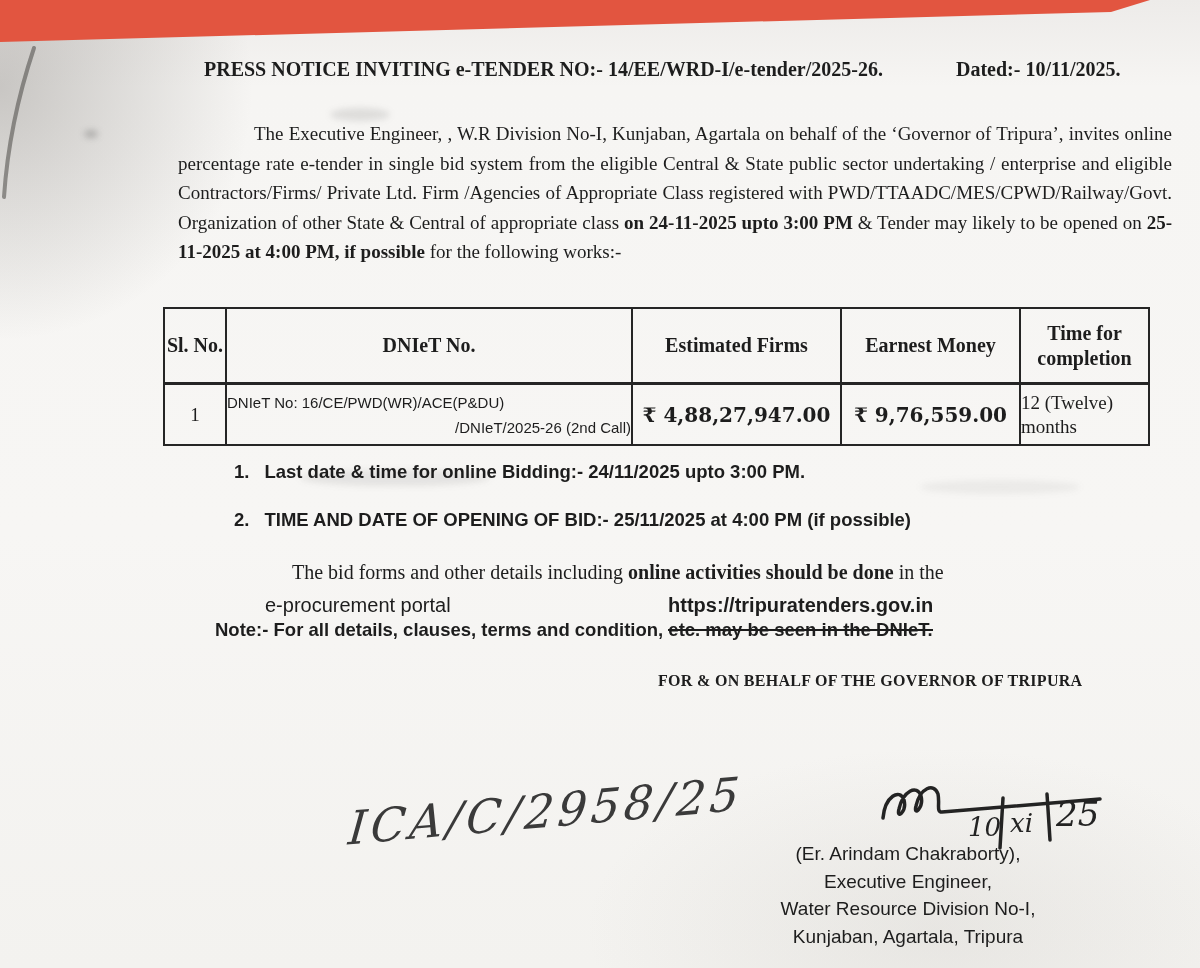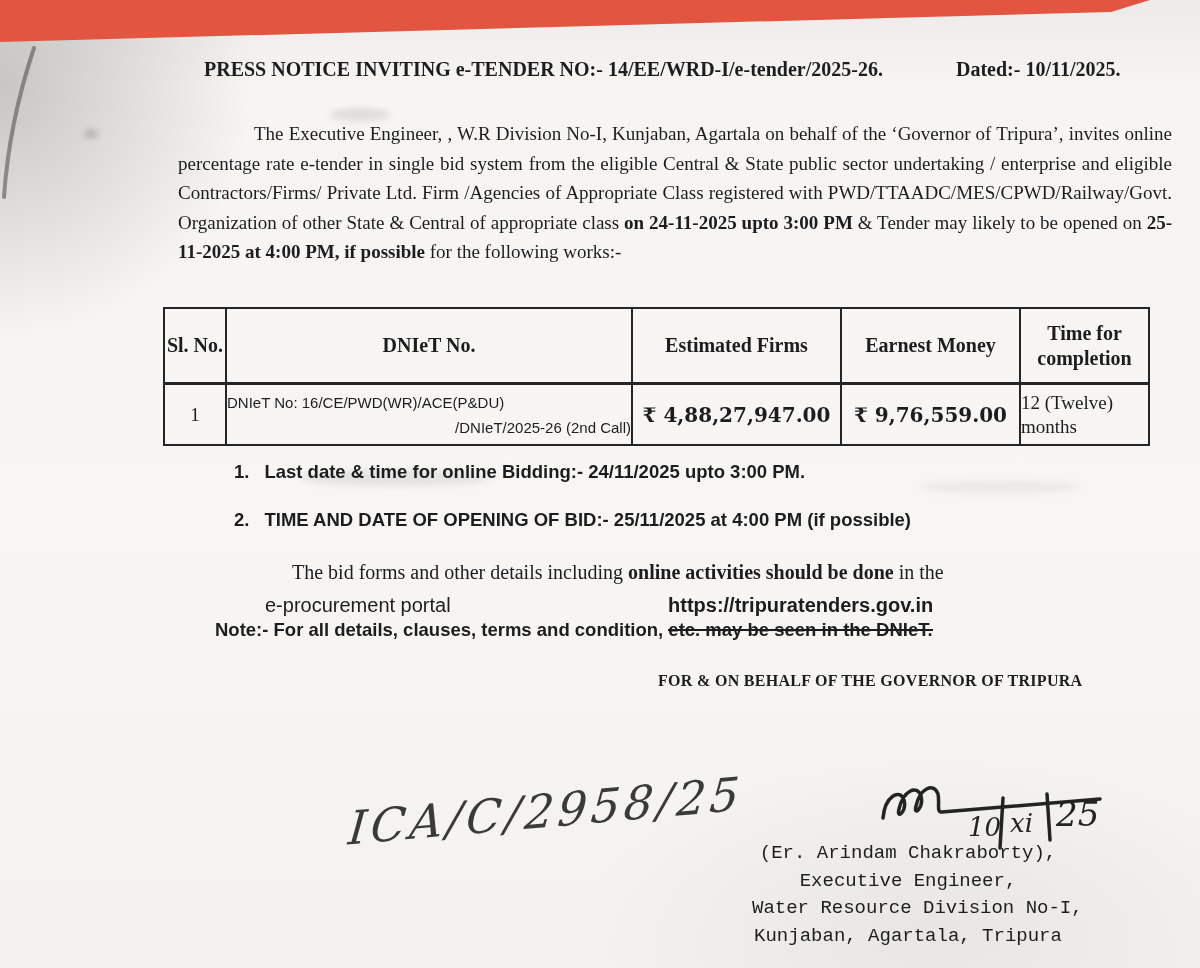--- a/index.html
+++ b/index.html
@@ -56,21 +56,21 @@
     font-size:16px; letter-spacing:0.3px; white-space:nowrap; }
 
   .handwritten-ref { position:absolute; left:348px; top:784px;
     font-family:"DejaVu Serif", serif; font-style:italic; font-size:46px;
     letter-spacing:4px; color:#3a3a3a; transform:rotate(-5deg) skewX(-10deg); white-space:nowrap; }
 
   .signature-svg { position:absolute; left:850px; top:760px; }
   .sig-date { font-family:"DejaVu Serif", serif; font-style:italic; fill:#232323; }
 
   .sig-block { position:absolute; left:752px; top:840px; width:312px; text-align:center;
-    font-family:Liberation Mono, monospace; font-size:19px; line-height:27.5px; white-space:nowrap; }
+    font-family:Liberation Sans, sans-serif; font-size:19px; line-height:27.5px; white-space:nowrap; }
 
   .smudge { position:absolute; border-radius:50%; filter:blur(3px); }
   #smudge-1 { left:300px; top:470px; width:190px; height:16px; background:rgba(70,70,70,0.10); }
   #smudge-2 { left:330px; top:108px; width:60px;  height:13px; background:rgba(80,80,80,0.14); }
   #smudge-3 { left:84px;  top:130px; width:14px;  height:8px;  background:rgba(80,80,80,0.30); }
   #smudge-4 { left:920px; top:480px; width:160px; height:14px; background:rgba(80,80,80,0.07); }
 </style>
 </head>
 <body>
 

